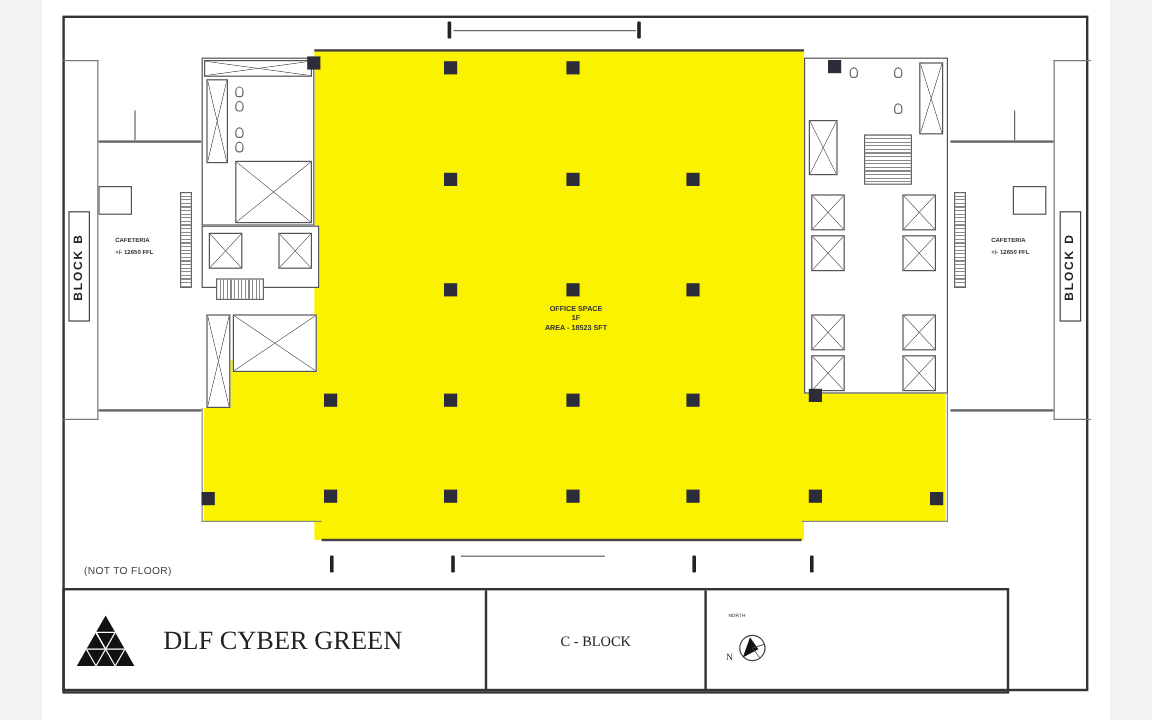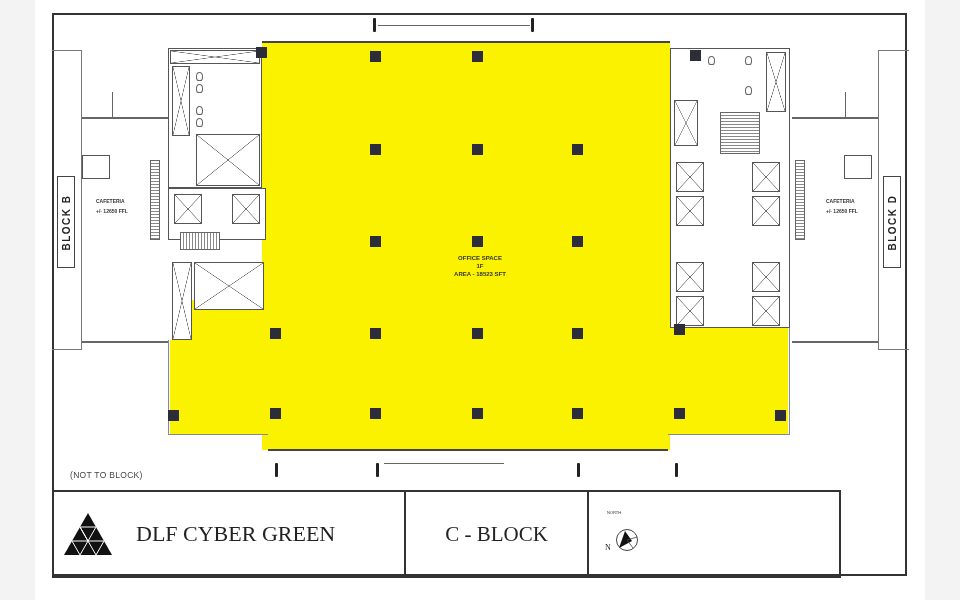--- a/index.html
+++ b/index.html
@@ -136,40 +136,40 @@
 
 <div class="marker" style="left:373px;top:18px;"></div>
 <div class="marker" style="left:531px;top:18px;"></div>
 <div class="marker" style="left:275px;top:463px;"></div>
 <div class="marker" style="left:376px;top:463px;"></div>
 <div class="marker" style="left:577px;top:463px;"></div>
 <div class="marker" style="left:675px;top:463px;"></div>
 <div class="thin" style="left:378px;top:25px;width:152px;height:1px;"></div>
 <div class="thin" style="left:384px;top:463px;width:120px;height:1px;"></div>
 
-<div class="note">(NOT TO BLOCK)</div>
+<div class="note">(NOT TO FLOOR)</div>
 
 <div class="tblock">
   <div class="tcell" style="width:352px;justify-content:flex-start;">
     <svg width="52" height="46" viewBox="0 0 52 46" style="margin-left:8px;margin-right:22px;">
       <polygon points="26,2 50,44 2,44" fill="#111"></polygon>
       <g stroke="#fff" stroke-width="1">
         <line x1="18" y1="16" x2="34" y2="16"></line>
         <line x1="10" y1="30" x2="42" y2="30"></line>
         <line x1="18" y1="16" x2="34" y2="44"></line>
         <line x1="34" y1="16" x2="18" y2="44"></line>
         <line x1="10" y1="30" x2="18" y2="44"></line>
         <line x1="42" y1="30" x2="34" y2="44"></line>
         <line x1="26" y1="30" x2="18" y2="16"></line>
       </g>
     </svg>
     <span class="ttext" style="font-size:22px;">DLF CYBER GREEN</span>
   </div>
   <div class="tcell" style="width:183px;">
-    <span class="ttext" style="font-size:21px;">C - BLOCK</span>
+    <span class="ttext" style="font-size:12px;">C - BLOCK</span>
   </div>
   <div class="tcell" style="flex:1;position:relative;">
     <span style="position:absolute;top:18px;left:18px;font-size:4px;color:#333;">NORTH</span>
     <span class="ttext" style="position:absolute;top:51px;left:16px;font-size:8px;">N</span>
     <svg width="24" height="24" viewBox="0 0 24 24" style="position:absolute;top:36px;left:26px;">
       <circle cx="12" cy="12" r="10.5" fill="#fff" stroke="#444" stroke-width="1"></circle>
       <polygon points="4,20 10,3 17,13" fill="#111"></polygon>
       <line x1="12" y1="12" x2="22" y2="9" stroke="#444" stroke-width="0.8"></line>
       <line x1="12" y1="12" x2="18" y2="20" stroke="#444" stroke-width="0.8"></line>
     </svg>

